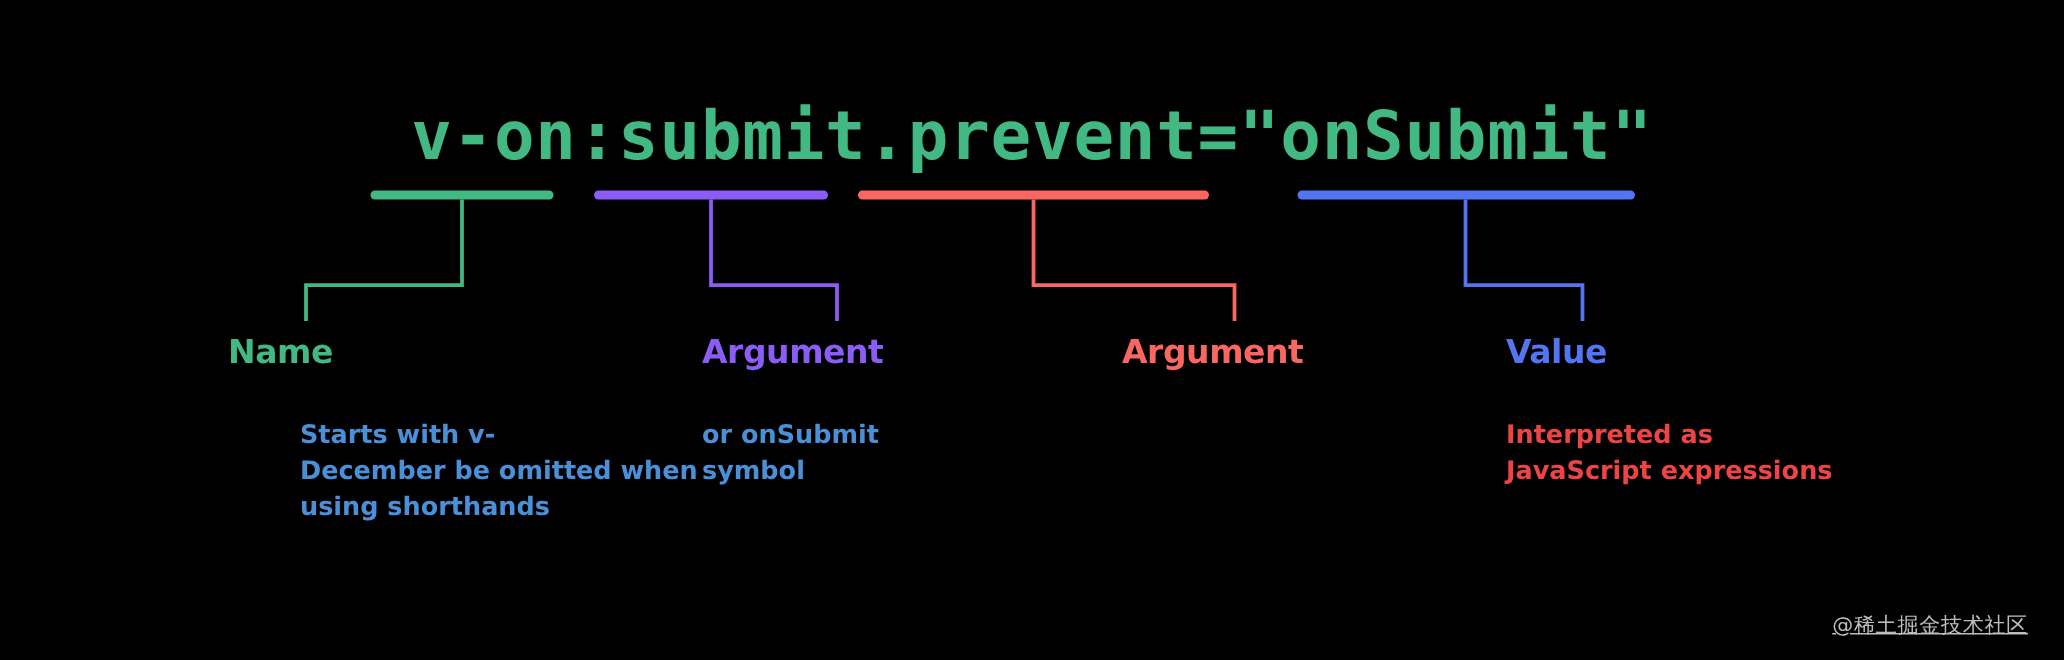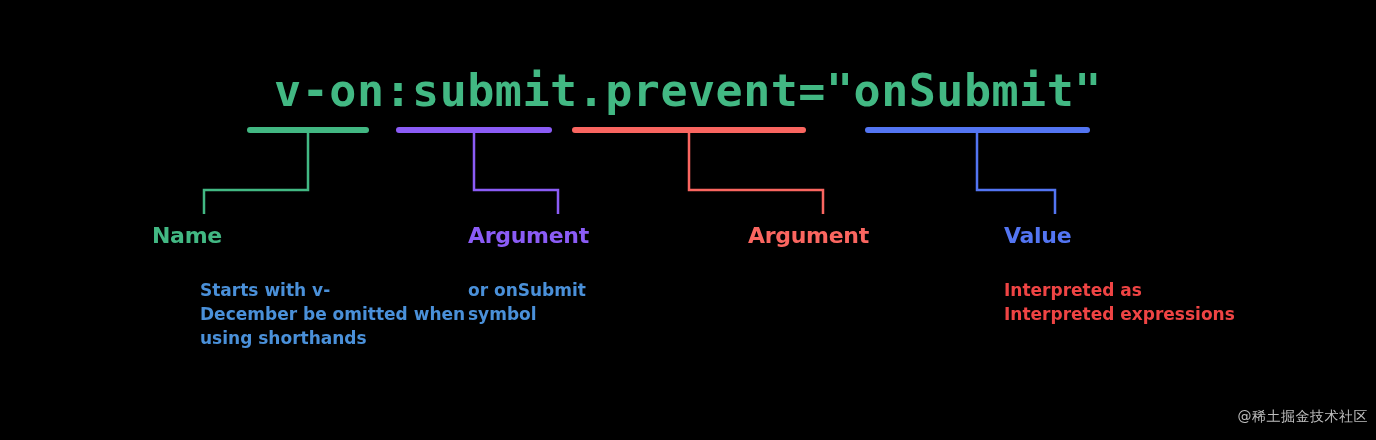--- a/index.html
+++ b/index.html
@@ -74,28 +74,29 @@
     font-weight: 700;
     line-height: 24px;
     color: #4a90d9;
     margin: 0;
   }
   .col-body div { white-space: nowrap; }
 
   
   #watermark {
     position: absolute;
-    right: 8px;
+    right: 24px;
     bottom: 14px;
     font-family: "DejaVu Sans", "Liberation Sans", sans-serif;
     font-size: 14px;
     color: #d8d8d8;
     opacity: 0.88;
     letter-spacing: 0.5px;
     white-space: nowrap;
+    text-decoration: underline;
   }
 </style>
 </head>
 <body>
 
 <div id="stage" style="background: rgb(0, 0, 0);">
 
   <div id="title" style="color: rgb(66, 184, 131);">v-on:submit.prevent="onSubmit"</div>
 
   <div class="bar" id="bar-name" style="left: 247px; top: 127px; width: 122px; background: rgb(66, 184, 131);"></div>
@@ -128,19 +129,19 @@
   </div>
 
   <div class="col" id="col-modifiers" style="left: 748px;">
     <div class="col-head" id="head-modifiers" style="color: rgb(250, 102, 96);">Argument</div>
   </div>
 
   <div class="col" id="col-value" style="left: 1004px;">
     <div class="col-head" id="head-value" style="color: rgb(83, 117, 242);">Value</div>
     <div class="col-body" style="color: #ef4444;">
       <div>Interpreted as</div>
-      <div>Interpreted expressions</div>
+      <div>JavaScript expressions</div>
     </div>
   </div>
 
   <div id="watermark">@稀土掘金技术社区</div>
 
 </div>
 
 </body></html>

